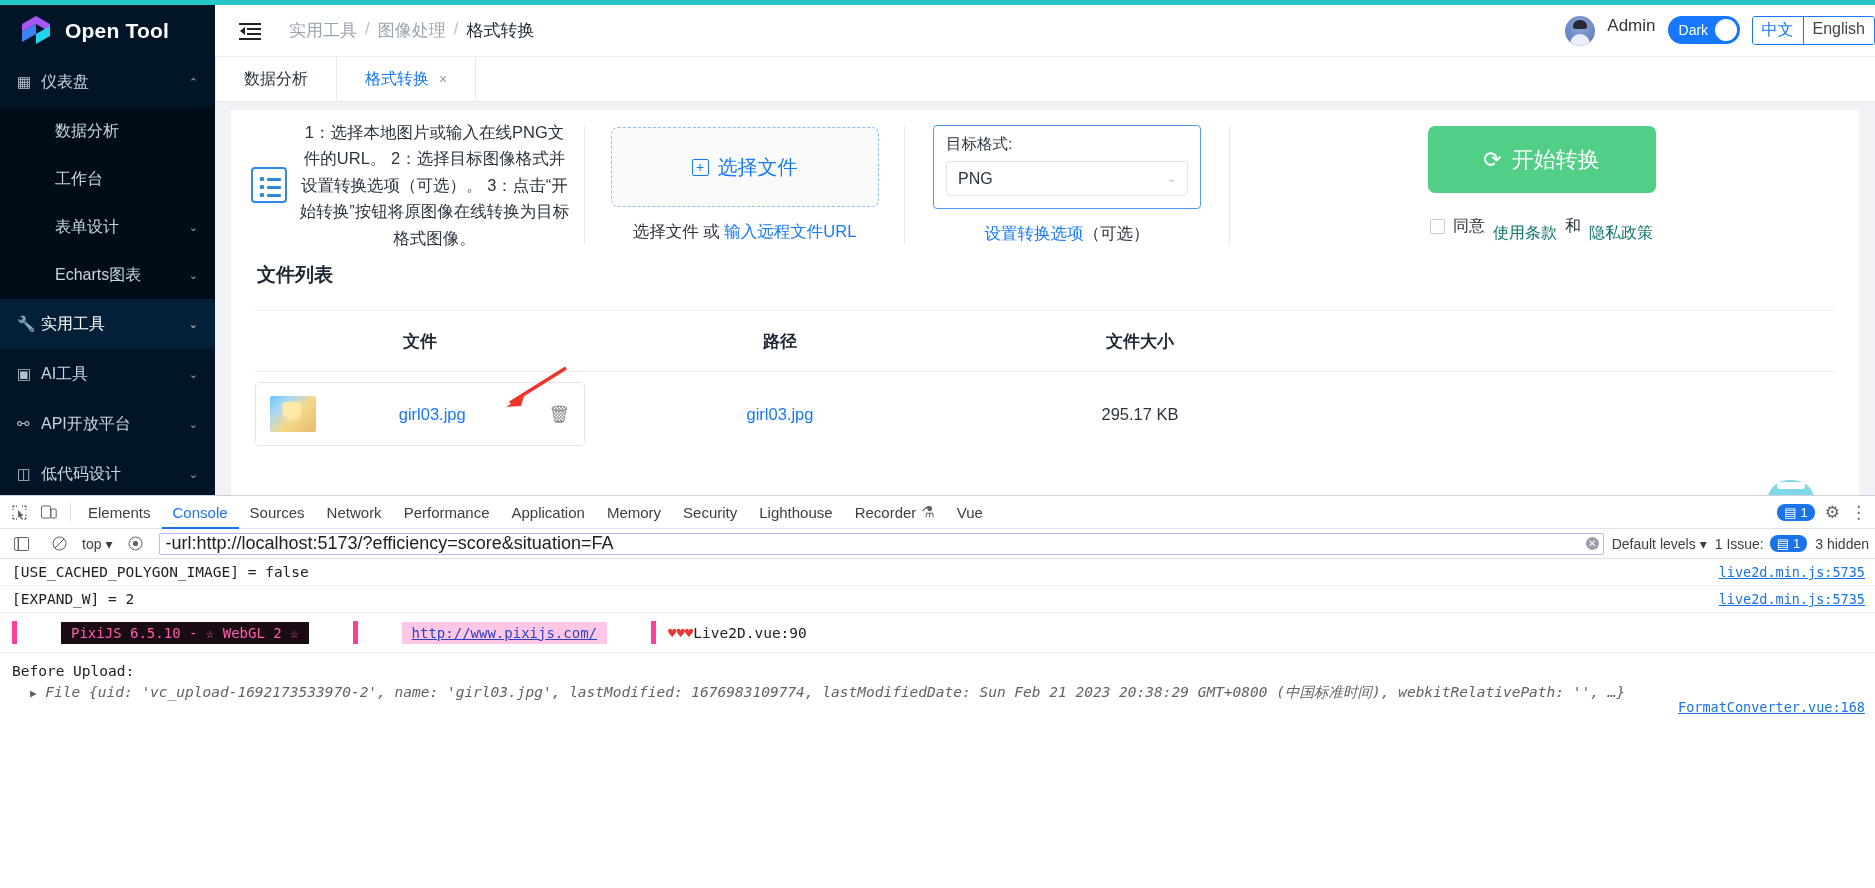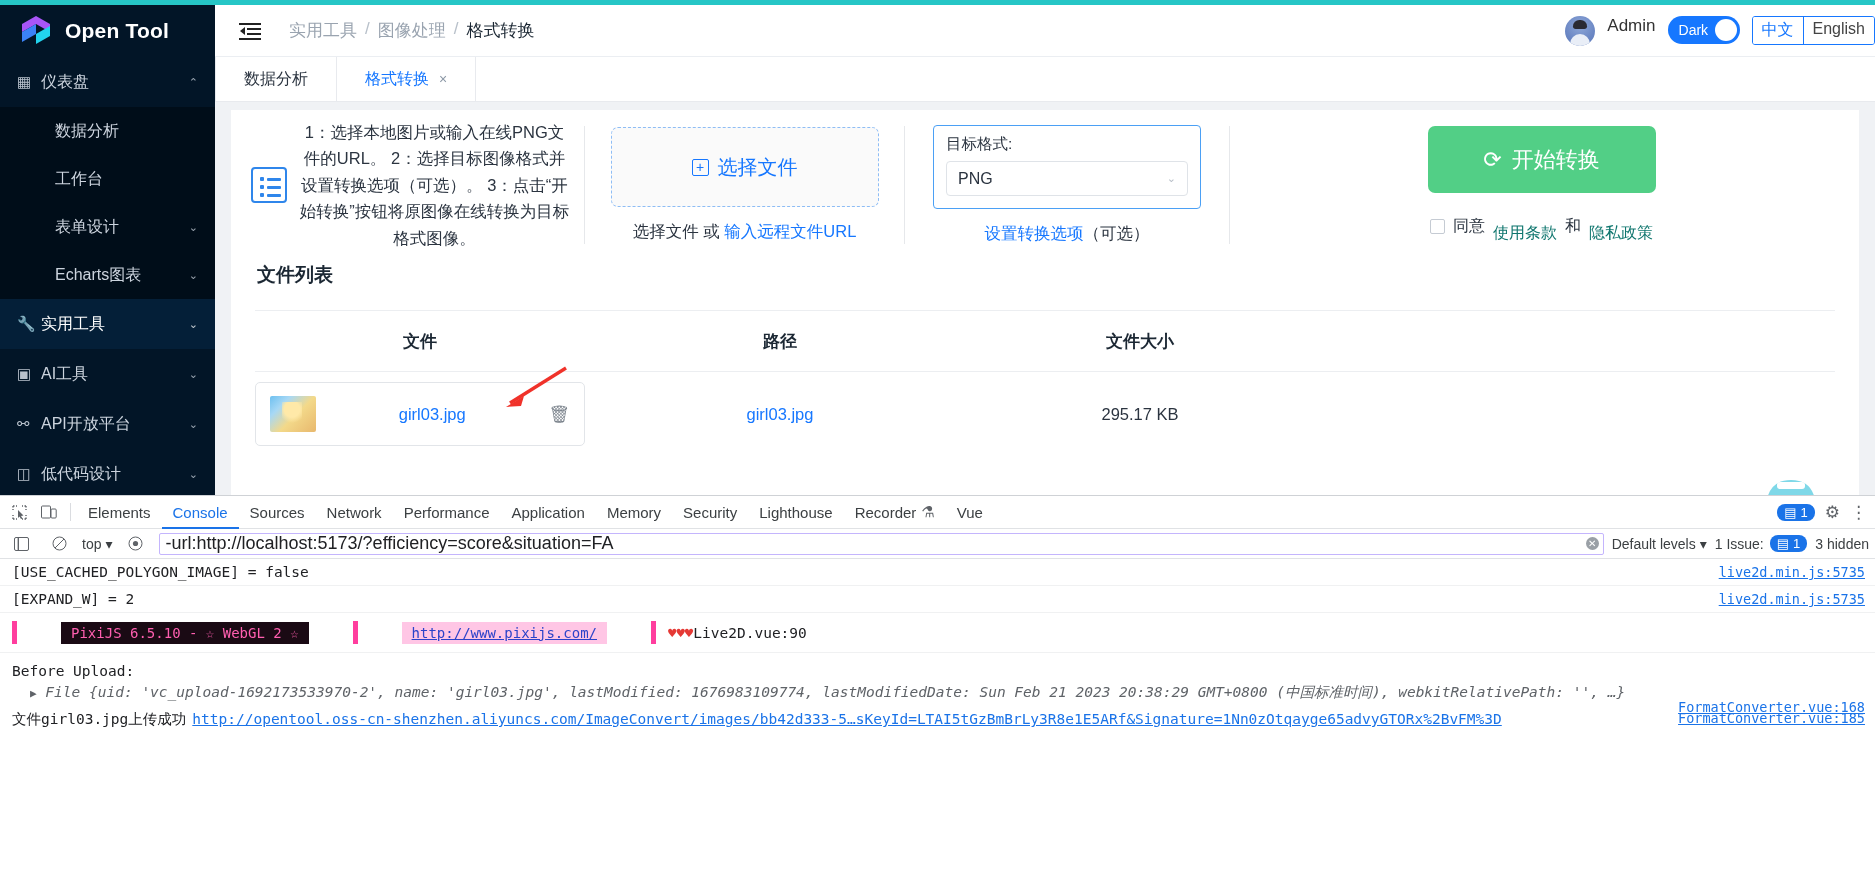--- a/index.html
+++ b/index.html
@@ -603,20 +603,15 @@
 
       <div class="before-block">
         <div class="bl-title">Before Upload:</div>
         <div class="bl-file">
           <span class="tri">▶</span>
           <span class="grey">File {uid: 'vc_upload-1692173533970-2', name: 'girl03.jpg', lastModified: 1676983109774, lastModifiedDate: Sun Feb 21 2023 20:38:29 GMT+0800 (中国标准时间), webkitRelativePath: '', …}</span>
         </div>
         <span class="src-right" style="top:46px;">FormatConverter.vue:168</span>
       </div>
 
-      <div class="upload-line">
-        <span>文件girl03.jpg上传成功</span>
-        <a>http://opentool.oss-cn-shenzhen.aliyuncs.com/ImageConvert/images/bb42d333-5…sKeyId=LTAI5tGzBmBrLy3R8e1E5ARf&amp;Signature=1Nn0zOtqayge65advyGTORx%2BvFM%3D</a>
-        <span class="src-right">FormatConverter.vue:185</span>
-      </div>
     </div>
   </div>
 </div>
 
 </body></html>

